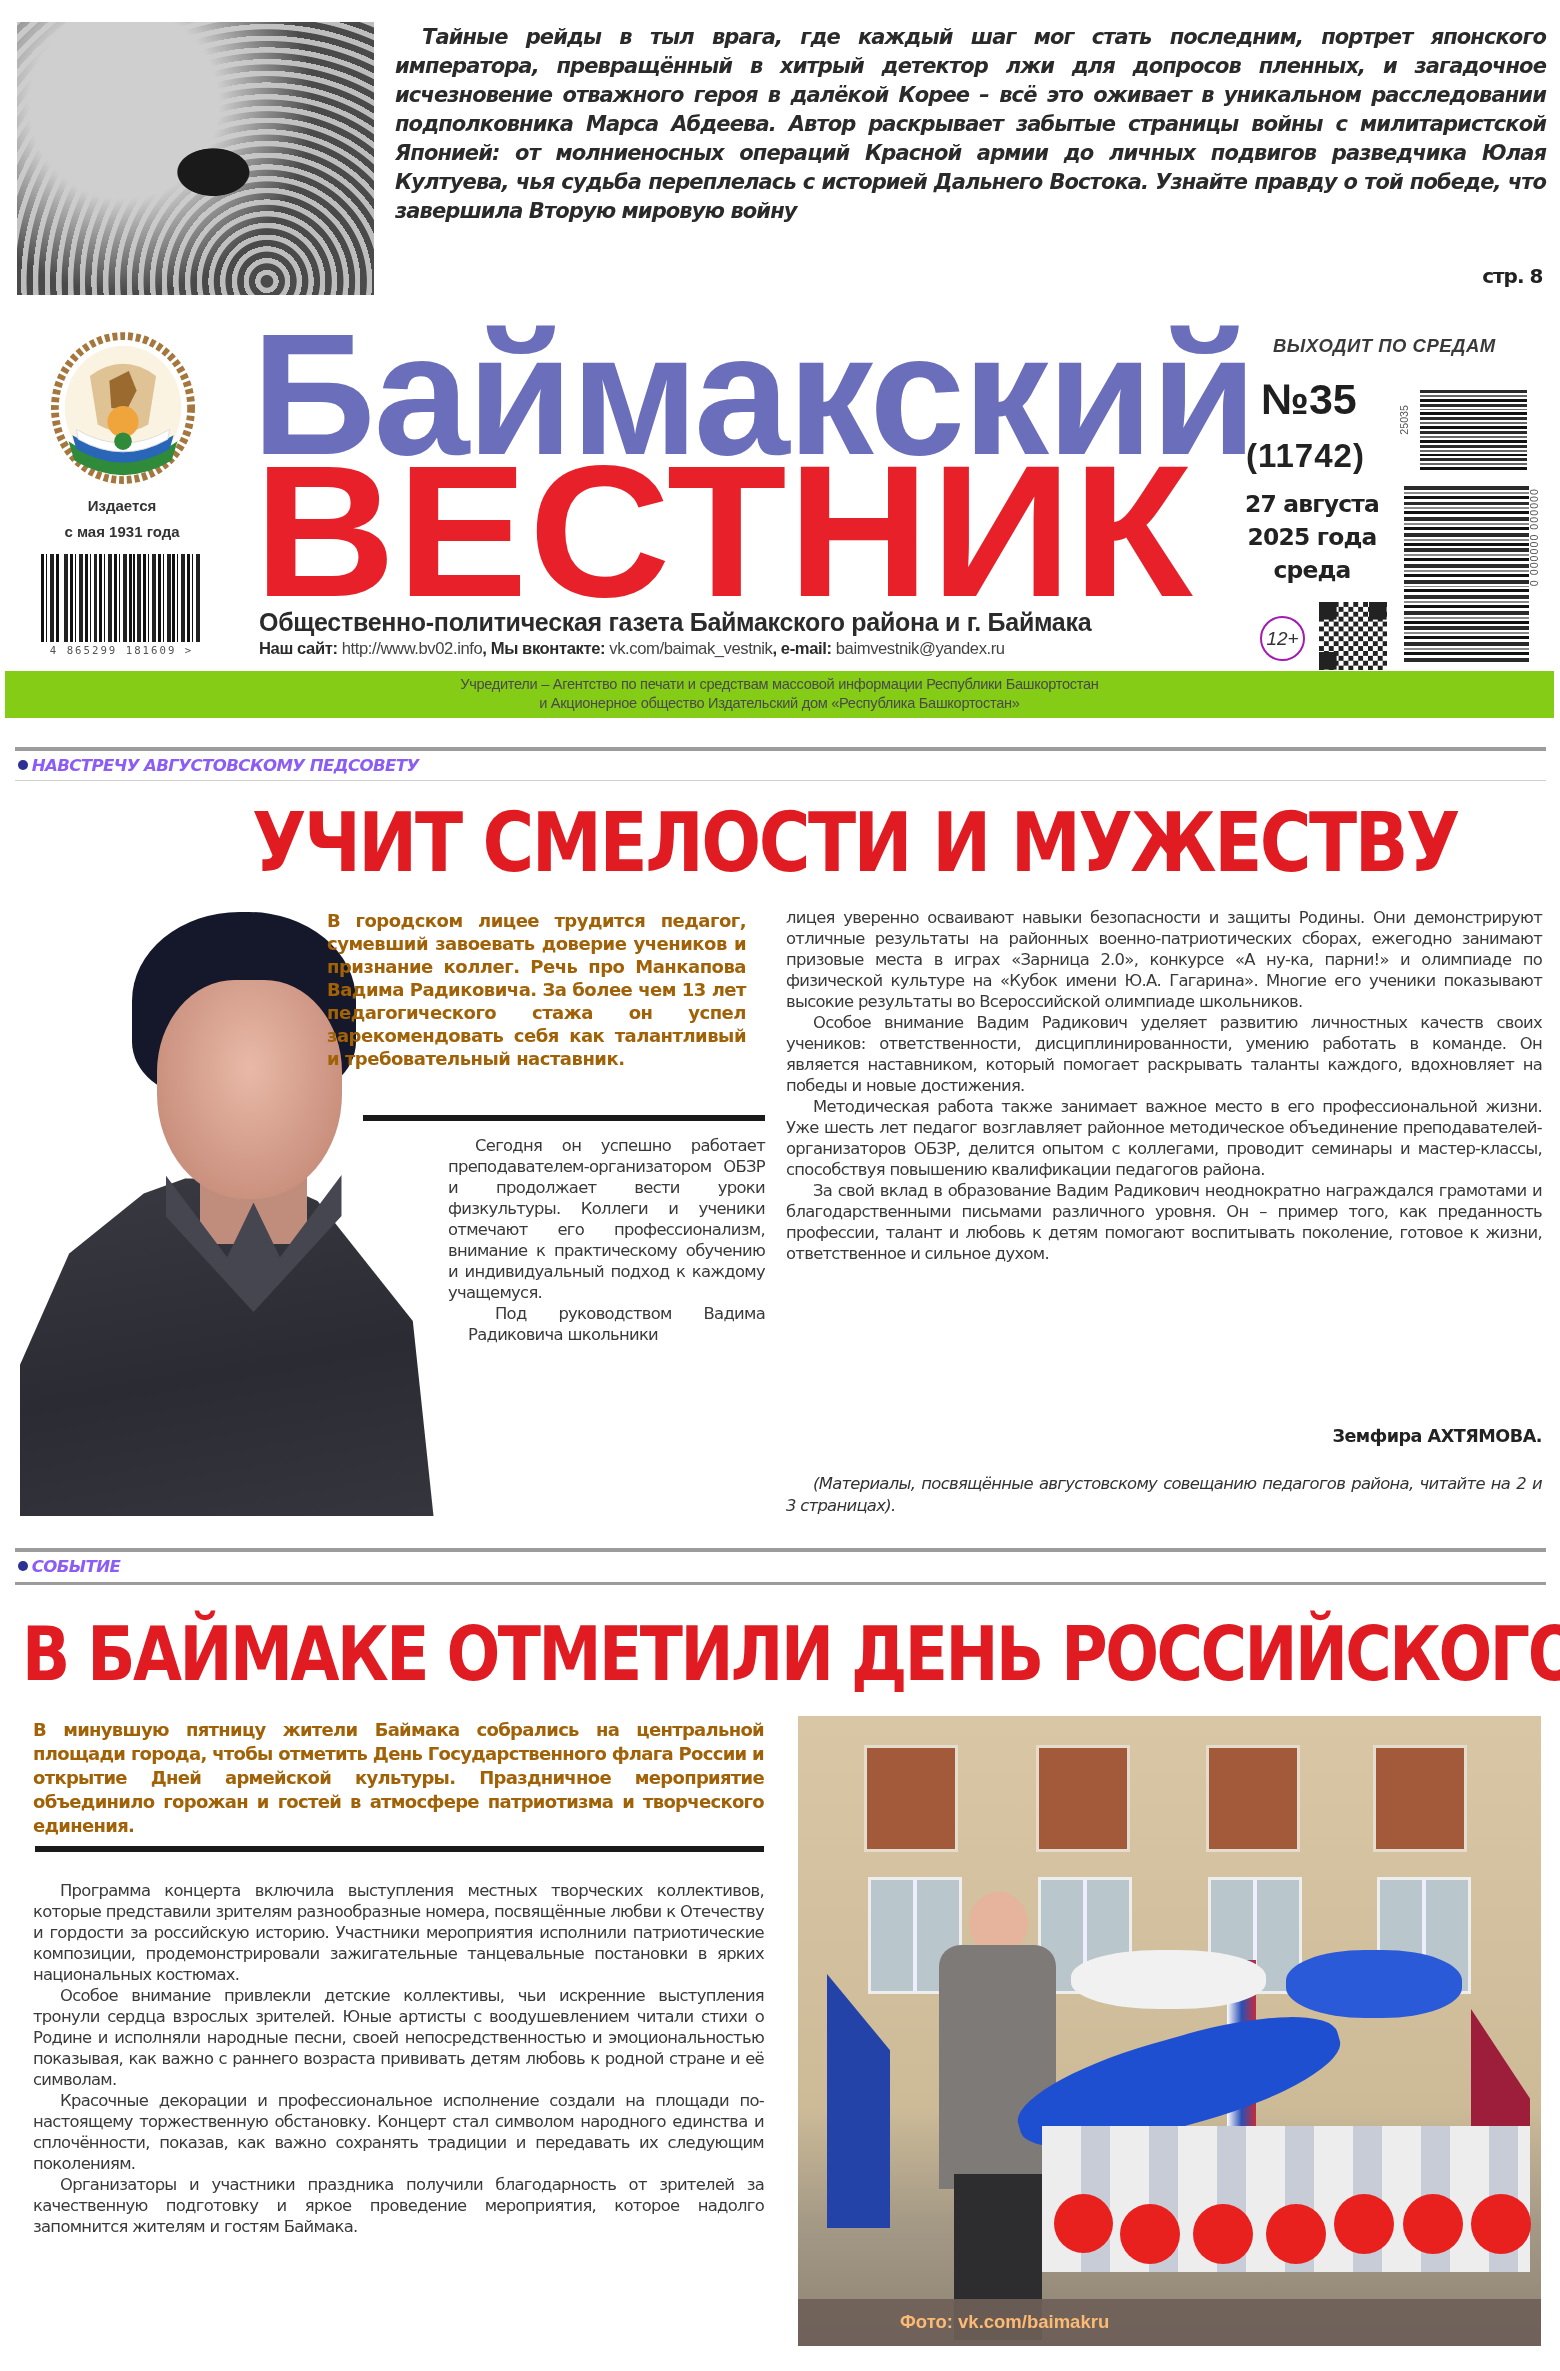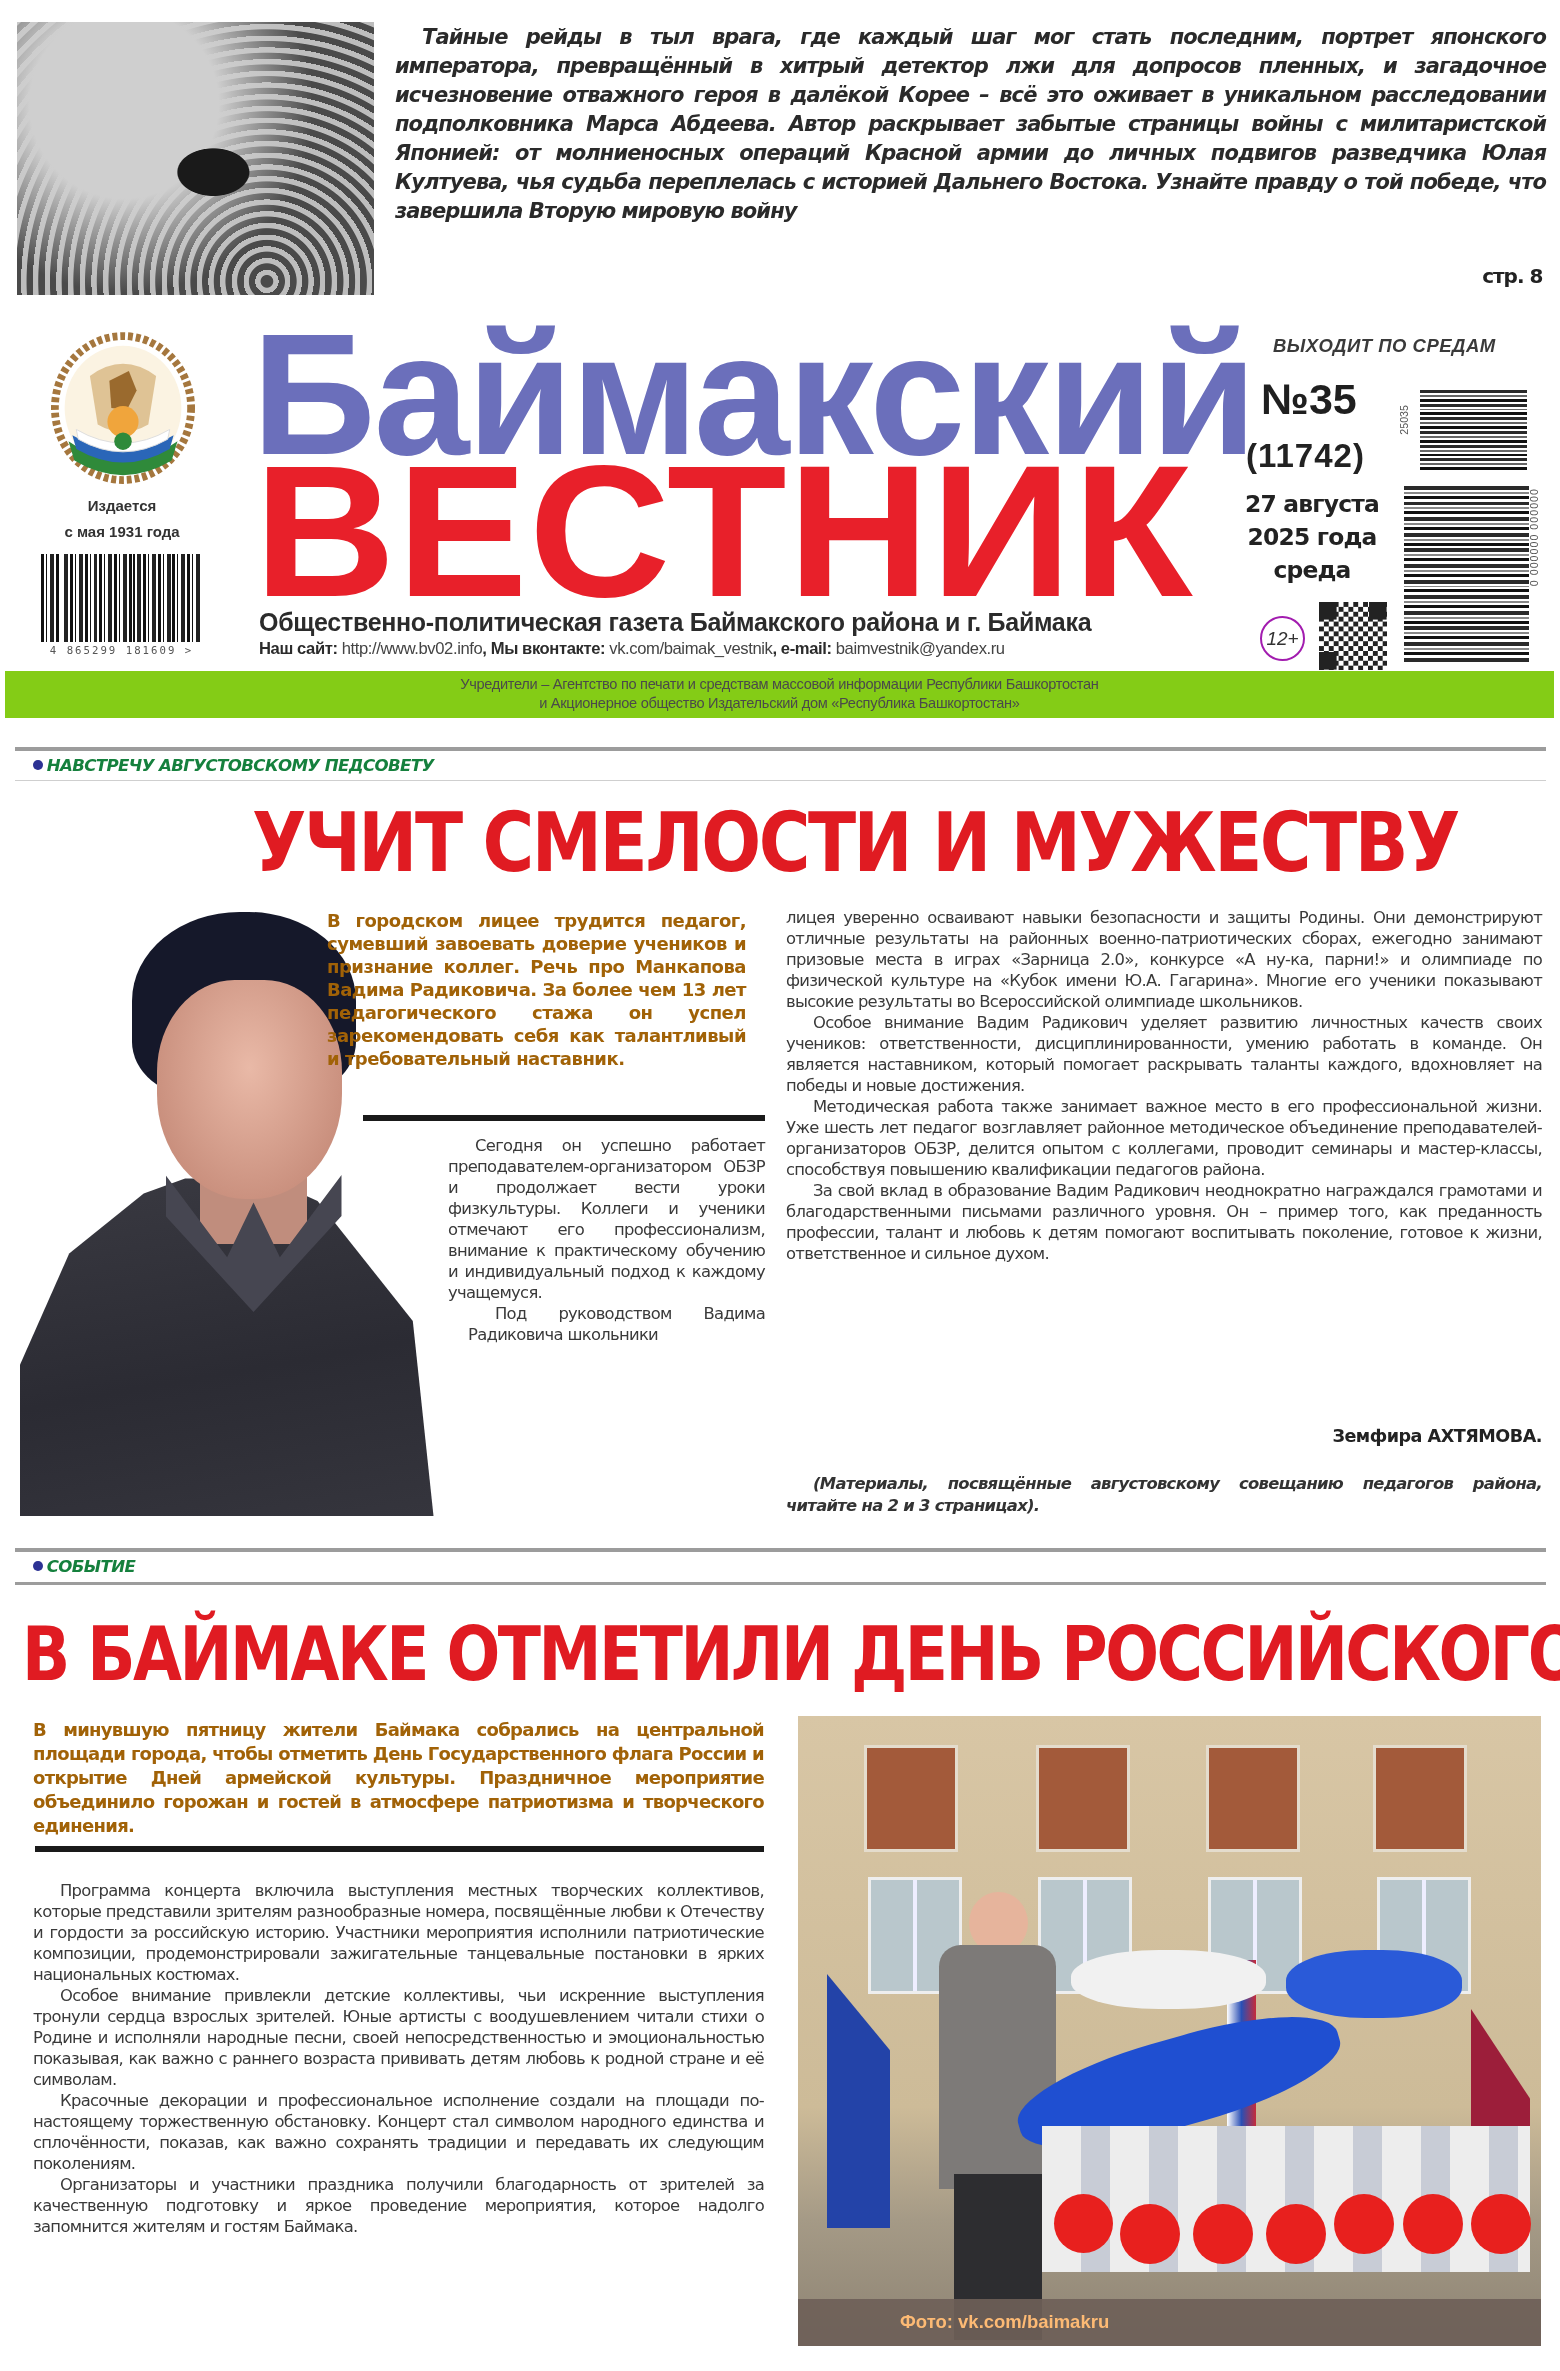--- a/index.html
+++ b/index.html
@@ -70,22 +70,22 @@
   .barcode-right-digits { left: 1528px; top: 488px; font-size: 10.7px; color: #555; writing-mode: vertical-rl; transform: rotate(180deg); letter-spacing: 1px; }
 
   .founders-banner {
     left: 4.9px; top: 671px; width: 1549px; height: 47px; background: #84cc16;
     text-align: center; font-size: 14.6px; line-height: 19.5px; color: #4a4a4a; padding-top: 3.9px; letter-spacing: -0.3px;
   }
 
   
   .rule { left: 14.6px; width: 1531px; height: 3.9px; background: #9c9c9c; }
   .section-label {
-    left: 33px; font-family: "DejaVu Sans", sans-serif; font-weight: bold; font-style: italic;
-    font-size: 16.6px; color: #15803d; letter-spacing: -0.6px; white-space: nowrap;
+    left: 18px; font-family: "DejaVu Sans", sans-serif; font-weight: bold; font-style: italic;
+    font-size: 16.6px; color: #8b5cf6; letter-spacing: -0.6px; white-space: nowrap;
   }
   .section-label .dot { display: inline-block; width: 9.8px; height: 9.8px; background: #2c3294; border-radius: 50%; margin-right: 3.9px; vertical-align: 1px; }
   .thin-rule { left: 14.6px; width: 1531px; height: 1px; background: #cfcfcf; }
 
   .headline {
     font-family: "DejaVu Sans", sans-serif; font-weight: bold; color: #e01b22; white-space: nowrap;
     letter-spacing: -2.9px; transform-origin: left top;
   }
 
   
@@ -103,21 +103,21 @@
     font-family: "DejaVu Sans", sans-serif; font-weight: bold; font-size: 18px; line-height: 23px;
     color: #a16207; letter-spacing: -0.5px; text-align: justify;
   }
   .body-text {
     font-family: "DejaVu Sans", sans-serif; font-size: 16.4px; line-height: 21px; color: #3a3a3a;
     text-align: justify; letter-spacing: -0.7px;
   }
   .body-text p { text-indent: 27px; }
   .lead-rule { height: 5.9px; background: #1a1a1a; }
   .byline { font-family: "DejaVu Sans", sans-serif; font-weight: bold; font-size: 17.6px; color: #222; text-align: right; letter-spacing: -0.5px; }
-  .footnote { font-family: "DejaVu Sans", sans-serif; font-weight: bold; font-style: italic; font-size: 16.4px; line-height: 21.5px; color: #333; text-indent: 27px; letter-spacing: -0.7px; text-align: justify; }
+  .footnote { font-family: "DejaVu Sans", sans-serif; font-weight: normal; font-style: italic; font-size: 16.4px; line-height: 21.5px; color: #333; text-indent: 27px; letter-spacing: -0.7px; text-align: justify; }
 
   
   .event-photo {
     left: 798px; top: 1716px; width: 743px; height: 630px; overflow: hidden;
     background: linear-gradient(180deg, #d8c6a5 0%, #cdbb98 62%, #a59a86 80%, #8d8373 100%);
   }
   .event-photo .win { position: absolute; width: 94px; height: 107px; background: #a35a3a; border: 3.9px solid #e4dccd; }
   .event-photo .win2 { position: absolute; width: 94px; height: 117px; background: linear-gradient(90deg, #b9c7cc 0 48%, #eef 48% 52%, #b9c7cc 52%); border: 3.9px solid #eee; }
   .event-photo .flag { position: absolute; }
   .event-photo .pom { position: absolute; border-radius: 50%; }

